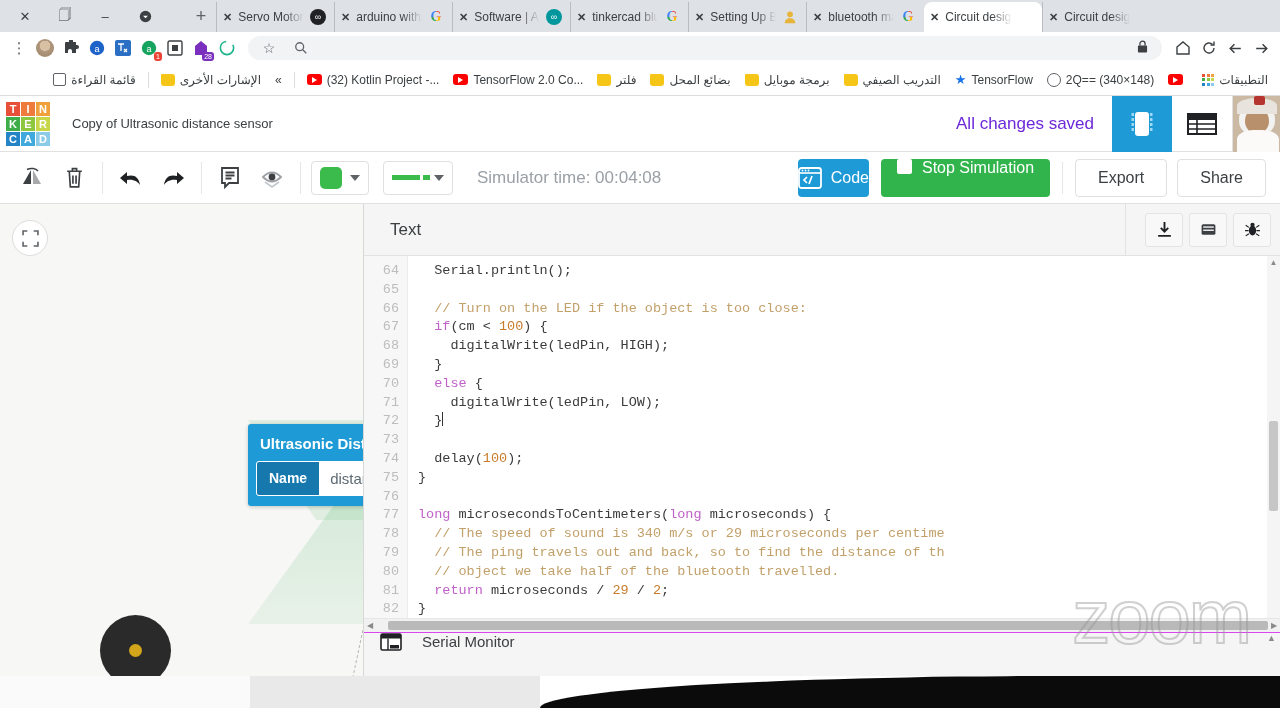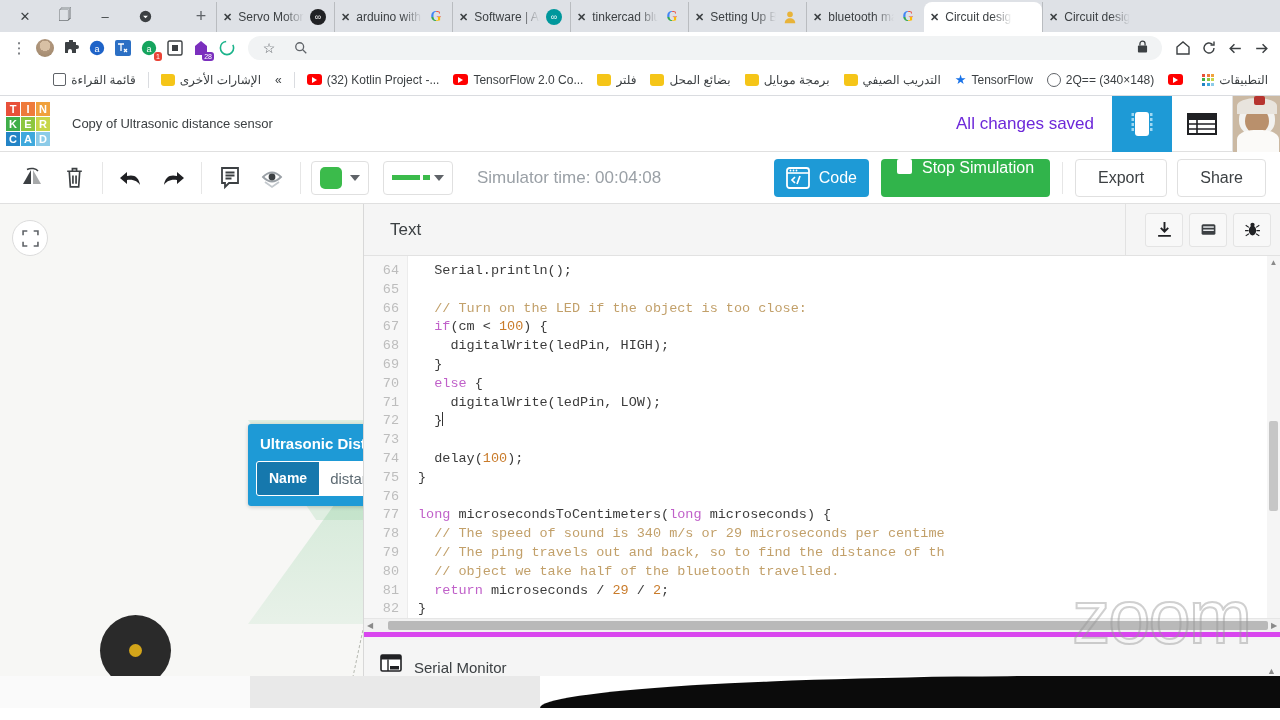--- a/index.html
+++ b/index.html
@@ -114,21 +114,21 @@
   .tb-btn { width:36px; height:36px; display:flex; align-items:center; justify-content:center;
     color:#3c4043; flex:0 0 auto; }
   .swatch-box { display:flex; align-items:center; gap:8px; border:1px solid #e0e0e0;
     border-radius:4px; height:34px; padding:0 8px; background:#fff;}
   .swatch { width:22px; height:22px; border-radius:5px; background:#3bbb4b; }
   .dashline { width:28px; height:0; border-top:5px solid #3bbb4b; position:relative; }
   .dashline:after { content:""; position:absolute; right:-10px; top:-5px; width:7px; height:5px; background:#3bbb4b;}
   .caret { width:0;height:0;border-left:5px solid transparent;border-right:5px solid transparent;border-top:6px solid #5f6368;}
   .sim-time { font-size:17px; color:#9aa0a6; margin-left:14px; flex:1; }
   .btn-code { background:#1e9ad6; color:#fff; height:38px; border-radius:4px; display:flex;
-     align-items:center; gap:9px; padding:0 12px; font-size:16px; flex:0 0 auto; }
+     align-items:center; gap:9px; padding:0 0; font-size:16px; flex:0 0 auto; }
   .btn-stop { background:#31b44b; color:#fff; height:38px; border-radius:4px; display:flex;
      gap:10px; padding:0 16px; font-size:16px; flex:0 0 auto; margin-left:12px;}
   .stop-sq { width:15px; height:15px; background:#fff; border-radius:2px; }
   .btn-plain { border:1px solid #e0e0e0; border-radius:4px; height:38px; display:flex;
      align-items:center; padding:0 22px; font-size:16px; color:#3c4043; background:#fff; flex:0 0 auto;}
 
   
   .workspace { display:flex; height:472px; position:relative; }
   .canvas { width:568px; position:relative; background:#f7f7f5; overflow:hidden; }
   .fs-btn { position:absolute; left:12px; top:16px; width:36px; height:36px; border-radius:50%;
@@ -180,22 +180,22 @@
     color:#3c3c3c; white-space:pre; }
   .cm { color:#c2a06a; }
   .kw { color:#c061c9; }
   .num { color:#c97b2a; }
   .ty { color:#c061c9; }
   .caret-blink { display:inline-block; width:1px; height:14px; background:#333; vertical-align:-2px;}
 
   .hscroll { height:14px; background:#f1f1f1; display:flex; align-items:center; border-top:1px solid #e6e6e6;}
   .hscroll .thumb { height:9px; background:#b9b9b9; border-radius:2px; margin-left:12px; }
   .hs-arrow { width:12px; text-align:center; font-size:8px; color:#8a8a8a; flex:0 0 auto;}
-  .serial-bar { height:44px; background:#f5f5f5; display:flex; align-items:flex-end; gap:12px;
-     padding-left:16px; border-top:5px solid #d946ef;}
+  .serial-bar { height:44px; background:#f5f5f5; display:flex; align-items:flex-start; gap:20px;
+     padding-left:16px; border-top:1px solid #d946ef;}
   .serial-lbl { font-size:15px; color:#3c4043; }
   .vscroll { position:absolute; right:0; top:0; bottom:0; width:13px; background:#f5f5f5; }
   .vthumb { position:absolute; right:2px; top:165px; width:9px; height:90px; background:#c6c6c6; border-radius:2px;}
 
   .zoom-wm { position:absolute; right:30px; bottom:16px; font-size:76px; color:rgba(150,150,150,.30);
      font-family:"Liberation Sans",sans-serif; letter-spacing:-2px; pointer-events:none; z-index:30;
      -webkit-text-stroke: 2px rgba(150,150,150,.45); color: transparent;}
 
   .bottombar { height:32px; background:#fff; position:relative; overflow:hidden;}
   .bb-black { position:absolute; left:540px; right:0; top:0; bottom:0; background:#0b0b0b;

